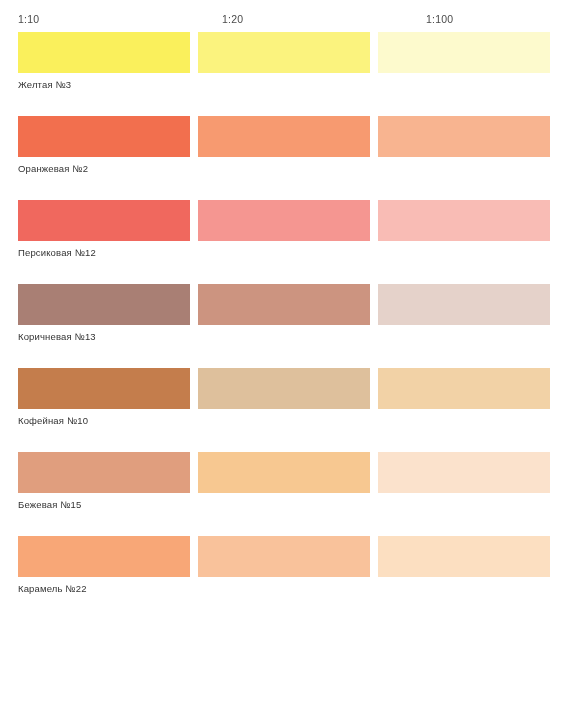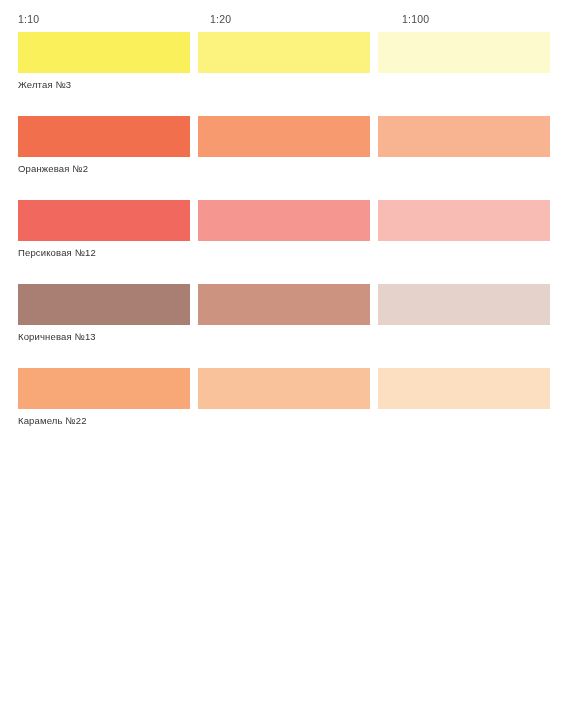--- a/index.html
+++ b/index.html
@@ -33,21 +33,21 @@
     padding-top: 6px;
     box-sizing: border-box;
   }
   .header-cell {
     flex: 0 0 180px;
     font-size: 10.5px;
     color: #4a4a4a;
     letter-spacing: .2px;
     line-height: 12px;
   }
-  .header-cell + .header-cell { margin-left: 12px; }
+  .header-cell + .header-cell { margin-left: 24px; }
 
   
   .rows { display: block; }
 
   .swatch-row {
     height: 84px;
     position: relative;
   }
 
   .swatch-strip {
@@ -115,20 +115,36 @@
       <div class="swatch-row">
         <div class="swatch-strip">
           <div class="swatch" style="background-color: rgb(169, 127, 116);"></div>
           <div class="swatch" style="background-color: rgb(204, 148, 128);"></div>
           <div class="swatch" style="background-color: rgb(229, 210, 202);"></div>
         </div>
         <div class="row-label">Коричневая №13</div>
       </div>
       <div class="swatch-row">
         <div class="swatch-strip">
+          <div class="swatch" style="background-color: rgb(196, 125, 76);"></div>
+          <div class="swatch" style="background-color: rgb(222, 192, 156);"></div>
+          <div class="swatch" style="background-color: rgb(242, 210, 166);"></div>
+        </div>
+        <div class="row-label">Кофейная №10</div>
+      </div>
+      <div class="swatch-row">
+        <div class="swatch-strip">
+          <div class="swatch" style="background-color: rgb(224, 158, 126);"></div>
+          <div class="swatch" style="background-color: rgb(247, 200, 145);"></div>
+          <div class="swatch" style="background-color: rgb(251, 226, 204);"></div>
+        </div>
+        <div class="row-label">Бежевая №15</div>
+      </div>
+      <div class="swatch-row">
+        <div class="swatch-strip">
           <div class="swatch" style="background-color: rgb(248, 167, 119);"></div>
           <div class="swatch" style="background-color: rgb(249, 194, 155);"></div>
           <div class="swatch" style="background-color: rgb(252, 223, 193);"></div>
         </div>
         <div class="row-label">Карамель №22</div>
       </div>
     </div>
 
 </div>
 

